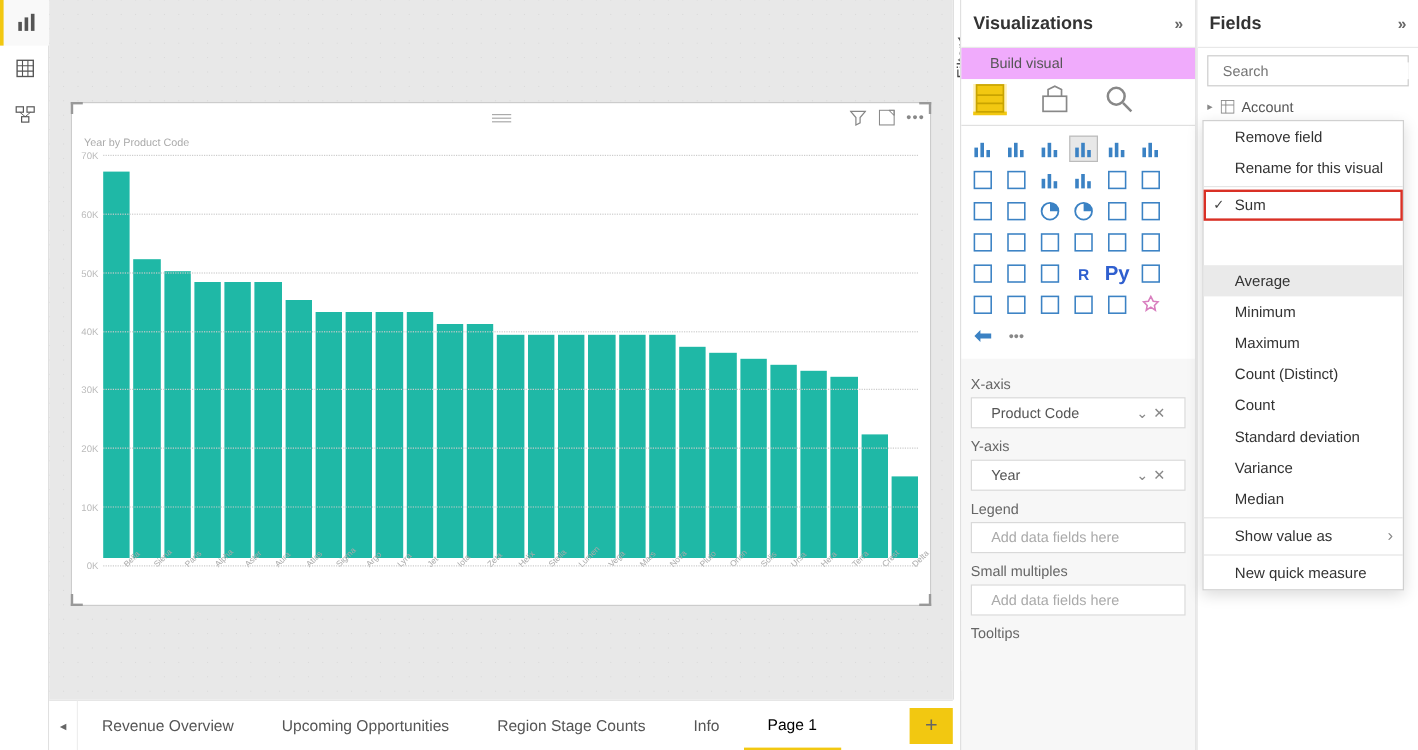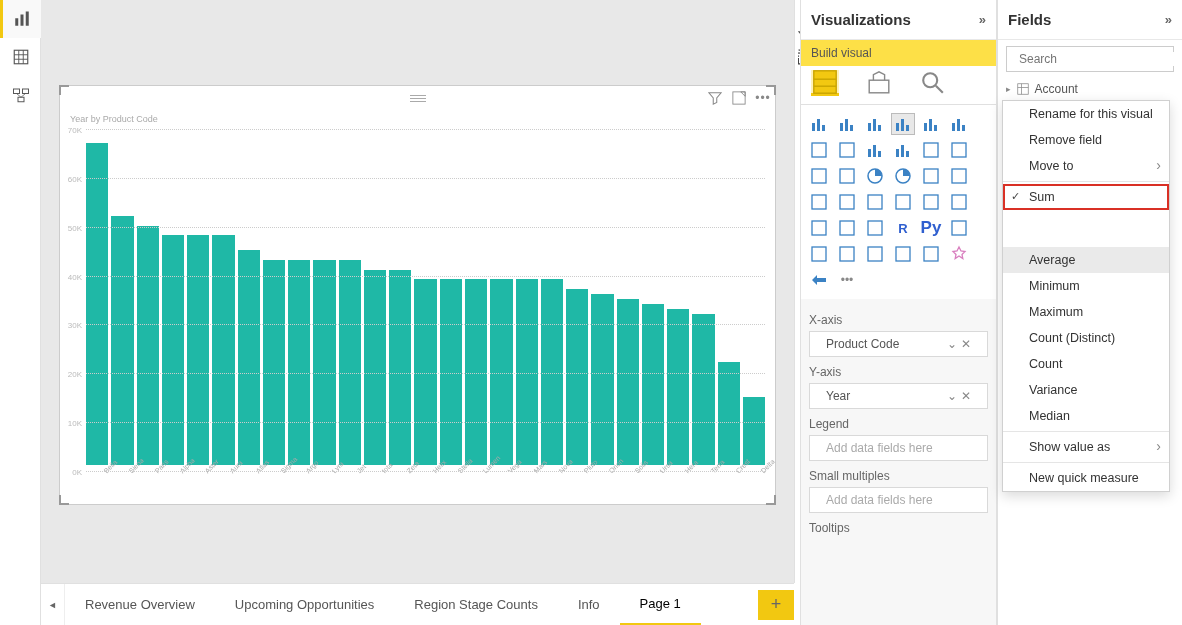--- a/index.html
+++ b/index.html
@@ -58,21 +58,21 @@
 
   
   .filters-tab { position:absolute; right:365px; top:0; width:23px; height:calc(100% - 42px); background:#fff; border-left:1px solid #e0e0e0; border-right:1px solid #e0e0e0;}
   .filters-tab .chev { height:26px; display:flex; align-items:center; justify-content:center; color:#555; font-size:12px;}
   .filters-tab .lbl { writing-mode:vertical-rl; transform:rotate(180deg); text-align:center; color:#444; font-size:13px; margin-top:4px;}
   .filters-tab .ficon { position:absolute; top:30px; left:3px; color:#555; font-size:12px;}
 
   
   .vpane { position:absolute; right:185px; top:0; width:197px; bottom:0; background:#f7f7f7; border-left:1px solid #e0e0e0; border-right:1px solid #e0e0e0; overflow:hidden;}
   .pane-h { height:40px; display:flex; align-items:center; padding:0 10px; justify-content:space-between; font-size:15px; font-weight:600; color:#333; border-bottom:1px solid #e8e8e8; background:#fff;}
-  .build-sub { padding:6px 10px; font-size:12px; color:#555; background:#fde047;}
+  .build-sub { padding:6px 24px; font-size:12px; color:#555; background:#f0abfc;}
   .build-tabs { display:flex; gap:26px; padding:4px 10px 8px 10px; background:#fff; border-bottom:1px solid #e0e0e0;}
   .build-tabs .bt { width:28px; height:26px; display:flex; align-items:center; justify-content:center; cursor:pointer; }
   .build-tabs .bt.active { border-bottom:3px solid #f2c811; background:#fff1b8;}
   .viz-grid { padding:8px 6px; display:grid; grid-template-columns:repeat(6, 24px); gap:4px 4px; background:#fff;}
   .viz-grid .g { width:24px; height:22px; display:flex; align-items:center; justify-content:center; border:1px solid transparent; cursor:pointer; color:#6b7280;}
   .viz-grid .g.sel { background:#e8e8e8; border:1px solid #bbb; }
   .viz-grid svg { width:18px; height:18px; }
 
   .wells { background:#f7f7f7; padding:6px 8px 20px 8px; overflow:auto;}
   .well-lbl { font-size:12px; color:#666; margin:8px 0 4px 0;}
@@ -588,29 +588,29 @@
     <svg viewBox="0 0 16 16" width="12" height="12">
         <rect x="1" y="1" width="14" height="14" fill="none" stroke="#888"></rect>
         <line x1="1" y1="6" x2="15" y2="6" stroke="#888"></line>
         <line x1="6" y1="1" x2="6" y2="15" stroke="#888"></line>
       </svg>
     <span>Account</span>
   </div>
 </div>
 
 <div class="ctx">
+  <div class="mi">Remove field</div>
   <div class="mi">Rename for this visual</div>
-  <div class="mi">Remove field</div>
-  <div class="mi sub">Move to</div>
   <div class="sep"></div>
   <div class="mi check hl">Sum</div>
   <div class="mi sel">Average</div>
   <div class="mi">Minimum</div>
   <div class="mi">Maximum</div>
   <div class="mi">Count (Distinct)</div>
   <div class="mi">Count</div>
+  <div class="mi">Standard deviation</div>
   <div class="mi">Variance</div>
   <div class="mi">Median</div>
   <div class="sep"></div>
   <div class="mi sub">Show value as</div>
   <div class="sep"></div>
   <div class="mi">New quick measure</div>
 </div>
 
 </body></html>

